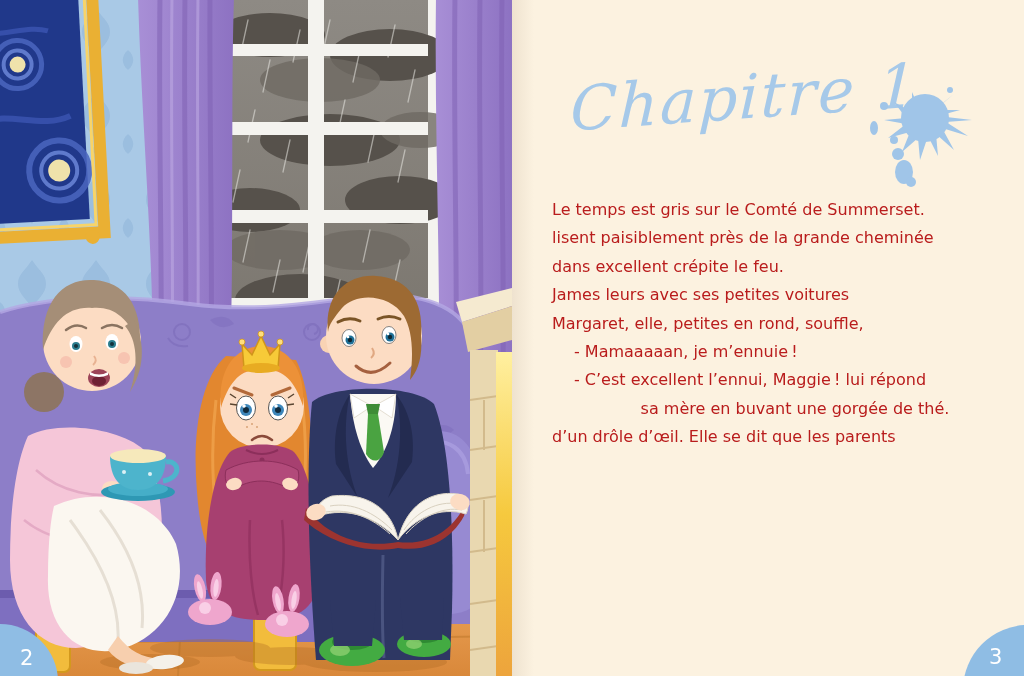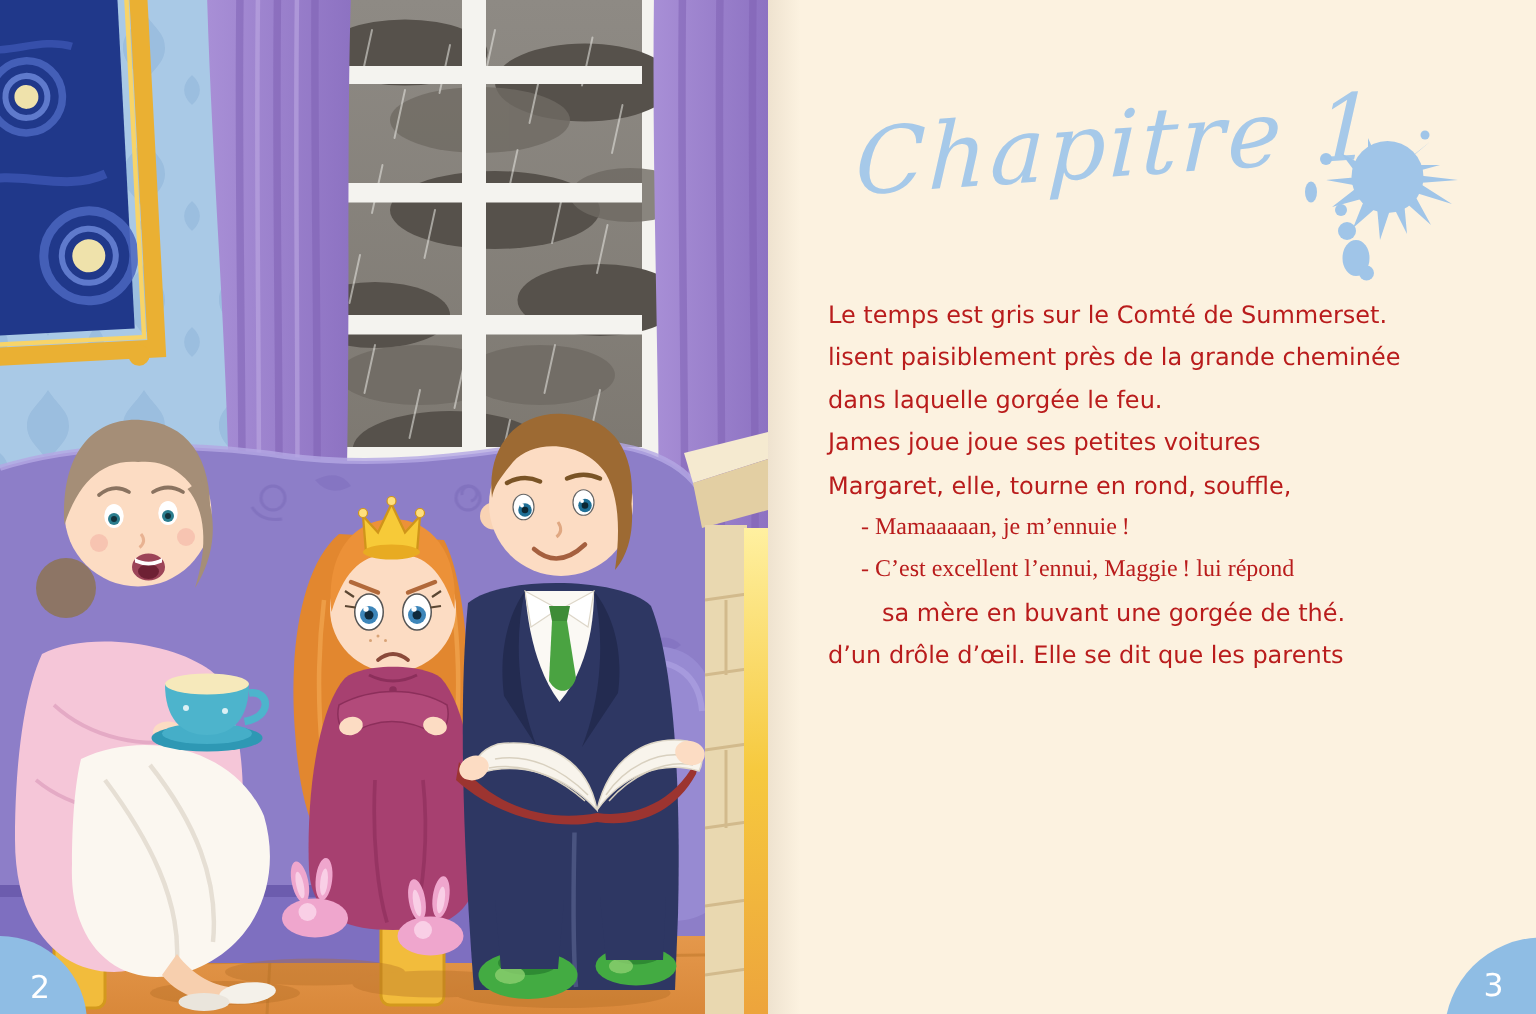--- a/index.html
+++ b/index.html
@@ -26,22 +26,22 @@
     transform:rotate(-4deg) skewX(-6deg);
     white-space:nowrap;
   }
   .ink-splat { position:absolute; left:338px; top:76px; }
 
   .story-text {
     position:absolute; left:40px; top:196px; width:450px;
     font-size:16px; line-height:28.4px; color:#b91c1c;
   }
   .story-line { white-space:nowrap; }
-  .story-line.indent-1 { padding-left:22px;font-family:Liberation Serif, serif; }
-  .story-line.indent-2 { padding-left:36px; }
+  .story-line.indent-1 { padding-left:22px; }
+  .story-line.indent-2 { padding-left:36px;text-align:center; }
 
   .page-badge {
     position:absolute; border-radius:50%; background:#8fbde4;
     color:#ffffff; font-size:21px;
   }
   .badge-left  { width:116px; height:116px; left:-58px;  bottom:-64px; z-index:5; }
   .badge-left  span { position:absolute; left:78px; top:22px; }
   .badge-right { width:130px; height:130px; right:-69px; bottom:-79px; }
   .badge-right span { position:absolute; left:26px; top:20px; }
 </style>
@@ -441,23 +441,23 @@
         <circle cx="48" cy="78" r="6"></circle>
         <ellipse cx="54" cy="96" rx="9" ry="12"></ellipse>
         <circle cx="61" cy="106" r="5"></circle>
         <ellipse cx="24" cy="52" rx="4" ry="7"></ellipse>
       </g>
     </svg>
 
     <div class="story-text">
         <div class="story-line indent-0">Le temps est gris sur le Comté de Summerset.</div>
         <div class="story-line indent-0">lisent paisiblement près de la grande cheminée</div>
-        <div class="story-line indent-0">dans laquelle gorgée le feu.</div>
-        <div class="story-line indent-0">James joue joue ses petites voitures</div>
-        <div class="story-line indent-0">Margaret, elle, tourne en rond, souffle,</div>
+        <div class="story-line indent-0">dans excellent crépite le feu.</div>
+        <div class="story-line indent-0">James leurs avec ses petites voitures</div>
+        <div class="story-line indent-0">Margaret, elle, petites en rond, souffle,</div>
         <div class="story-line indent-1">- Mamaaaaan, je m’ennuie !</div>
         <div class="story-line indent-1">- C’est excellent l’ennui, Maggie ! lui répond</div>
         <div class="story-line indent-2">sa mère en buvant une gorgée de thé.</div>
         <div class="story-line indent-0">d’un drôle d’œil. Elle se dit que les parents</div>
       </div>
 
     <div class="page-badge badge-right">
       <span>3</span>
     </div>
   </div>

